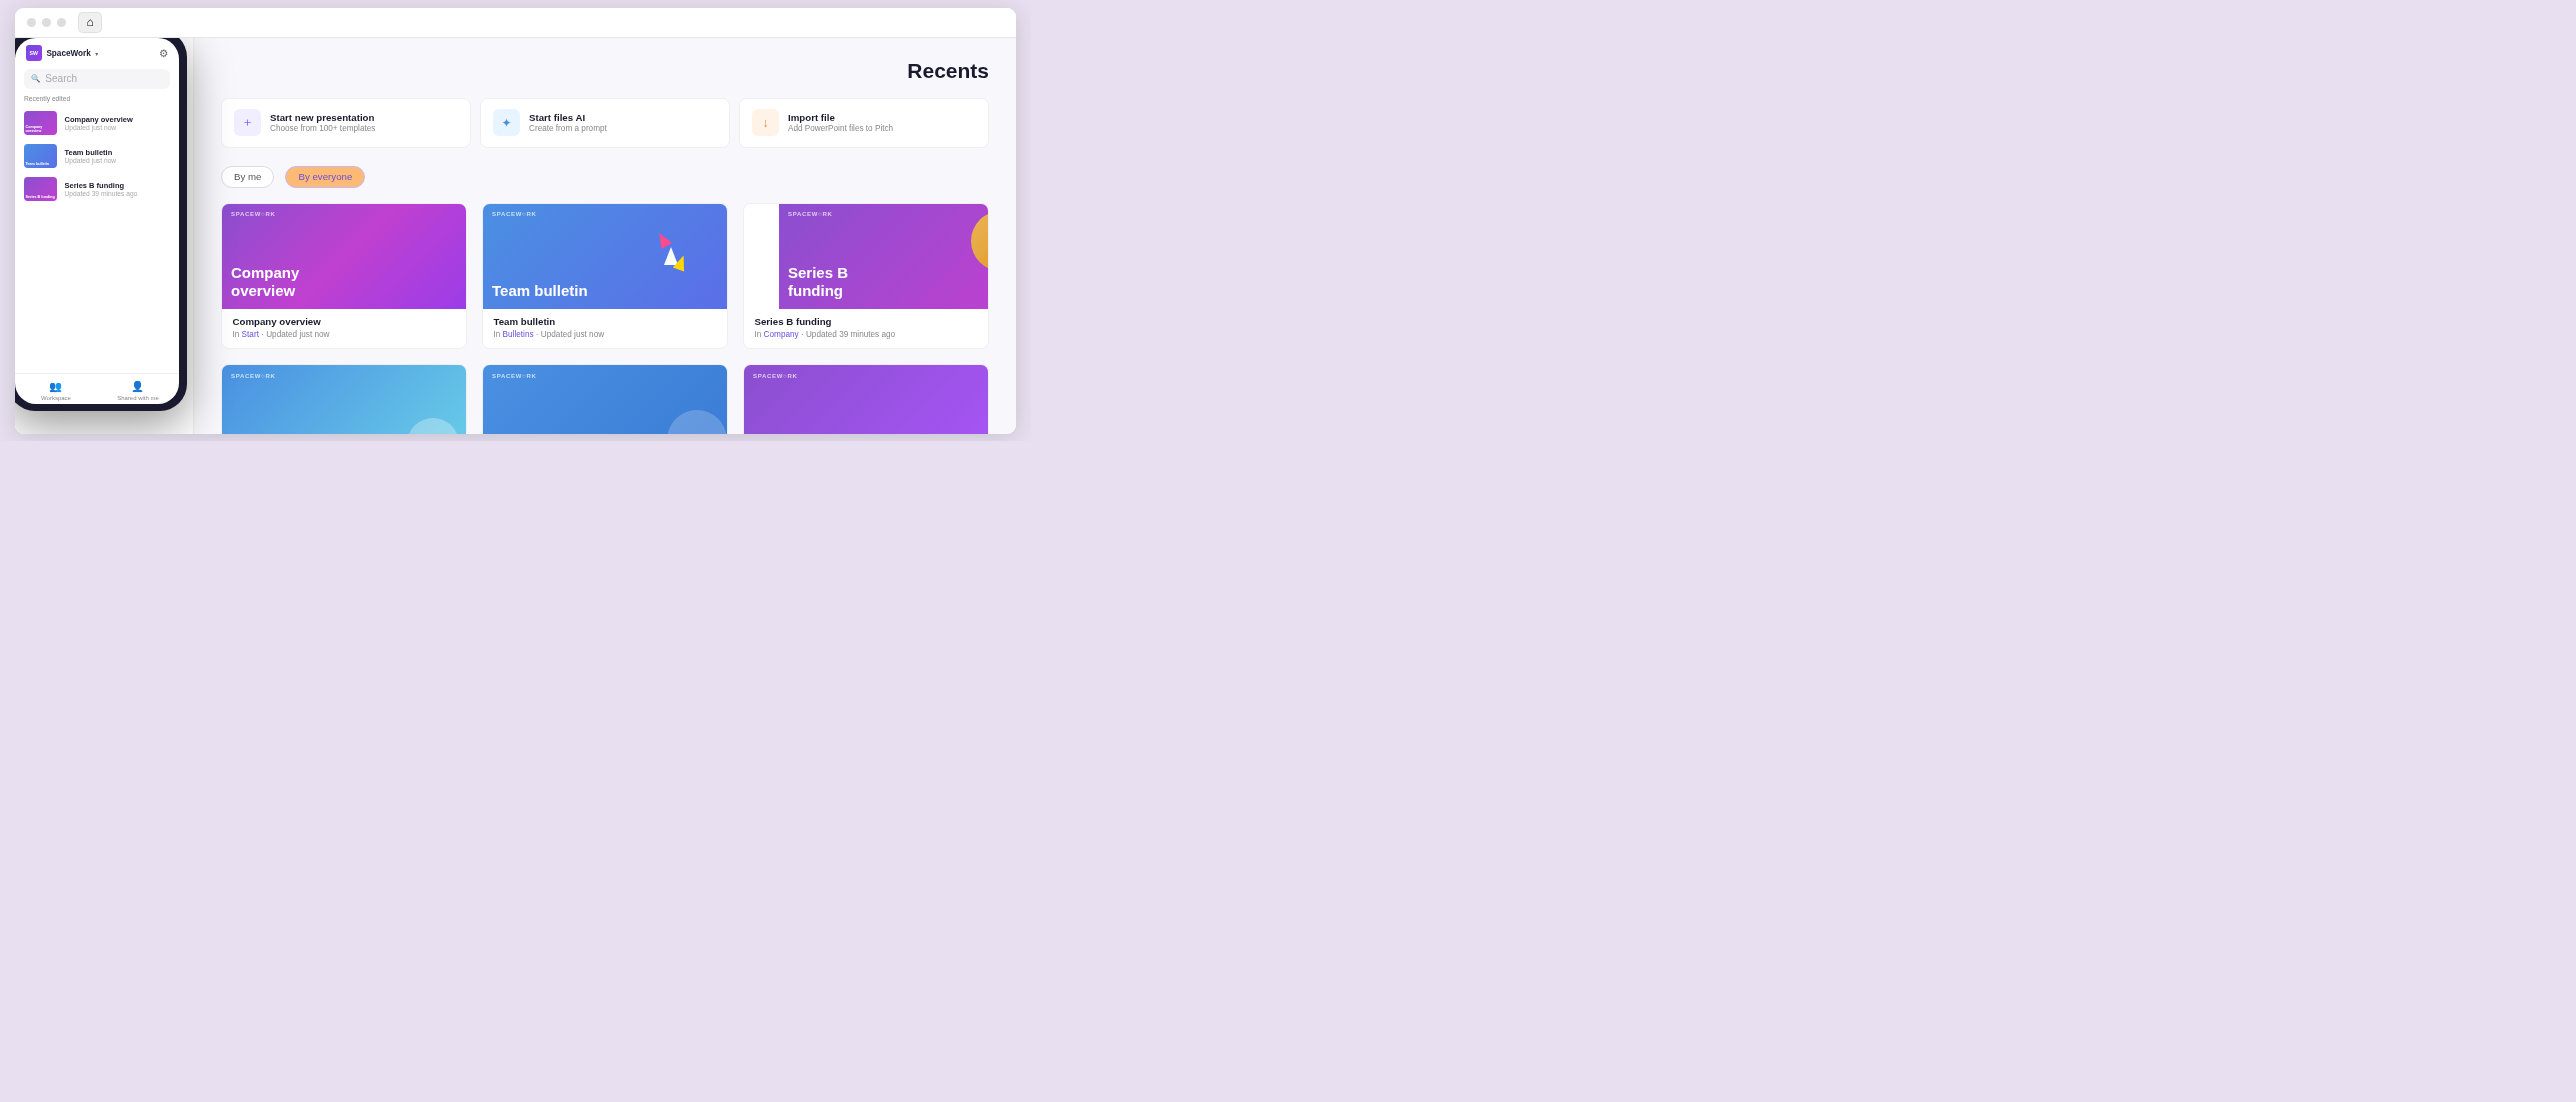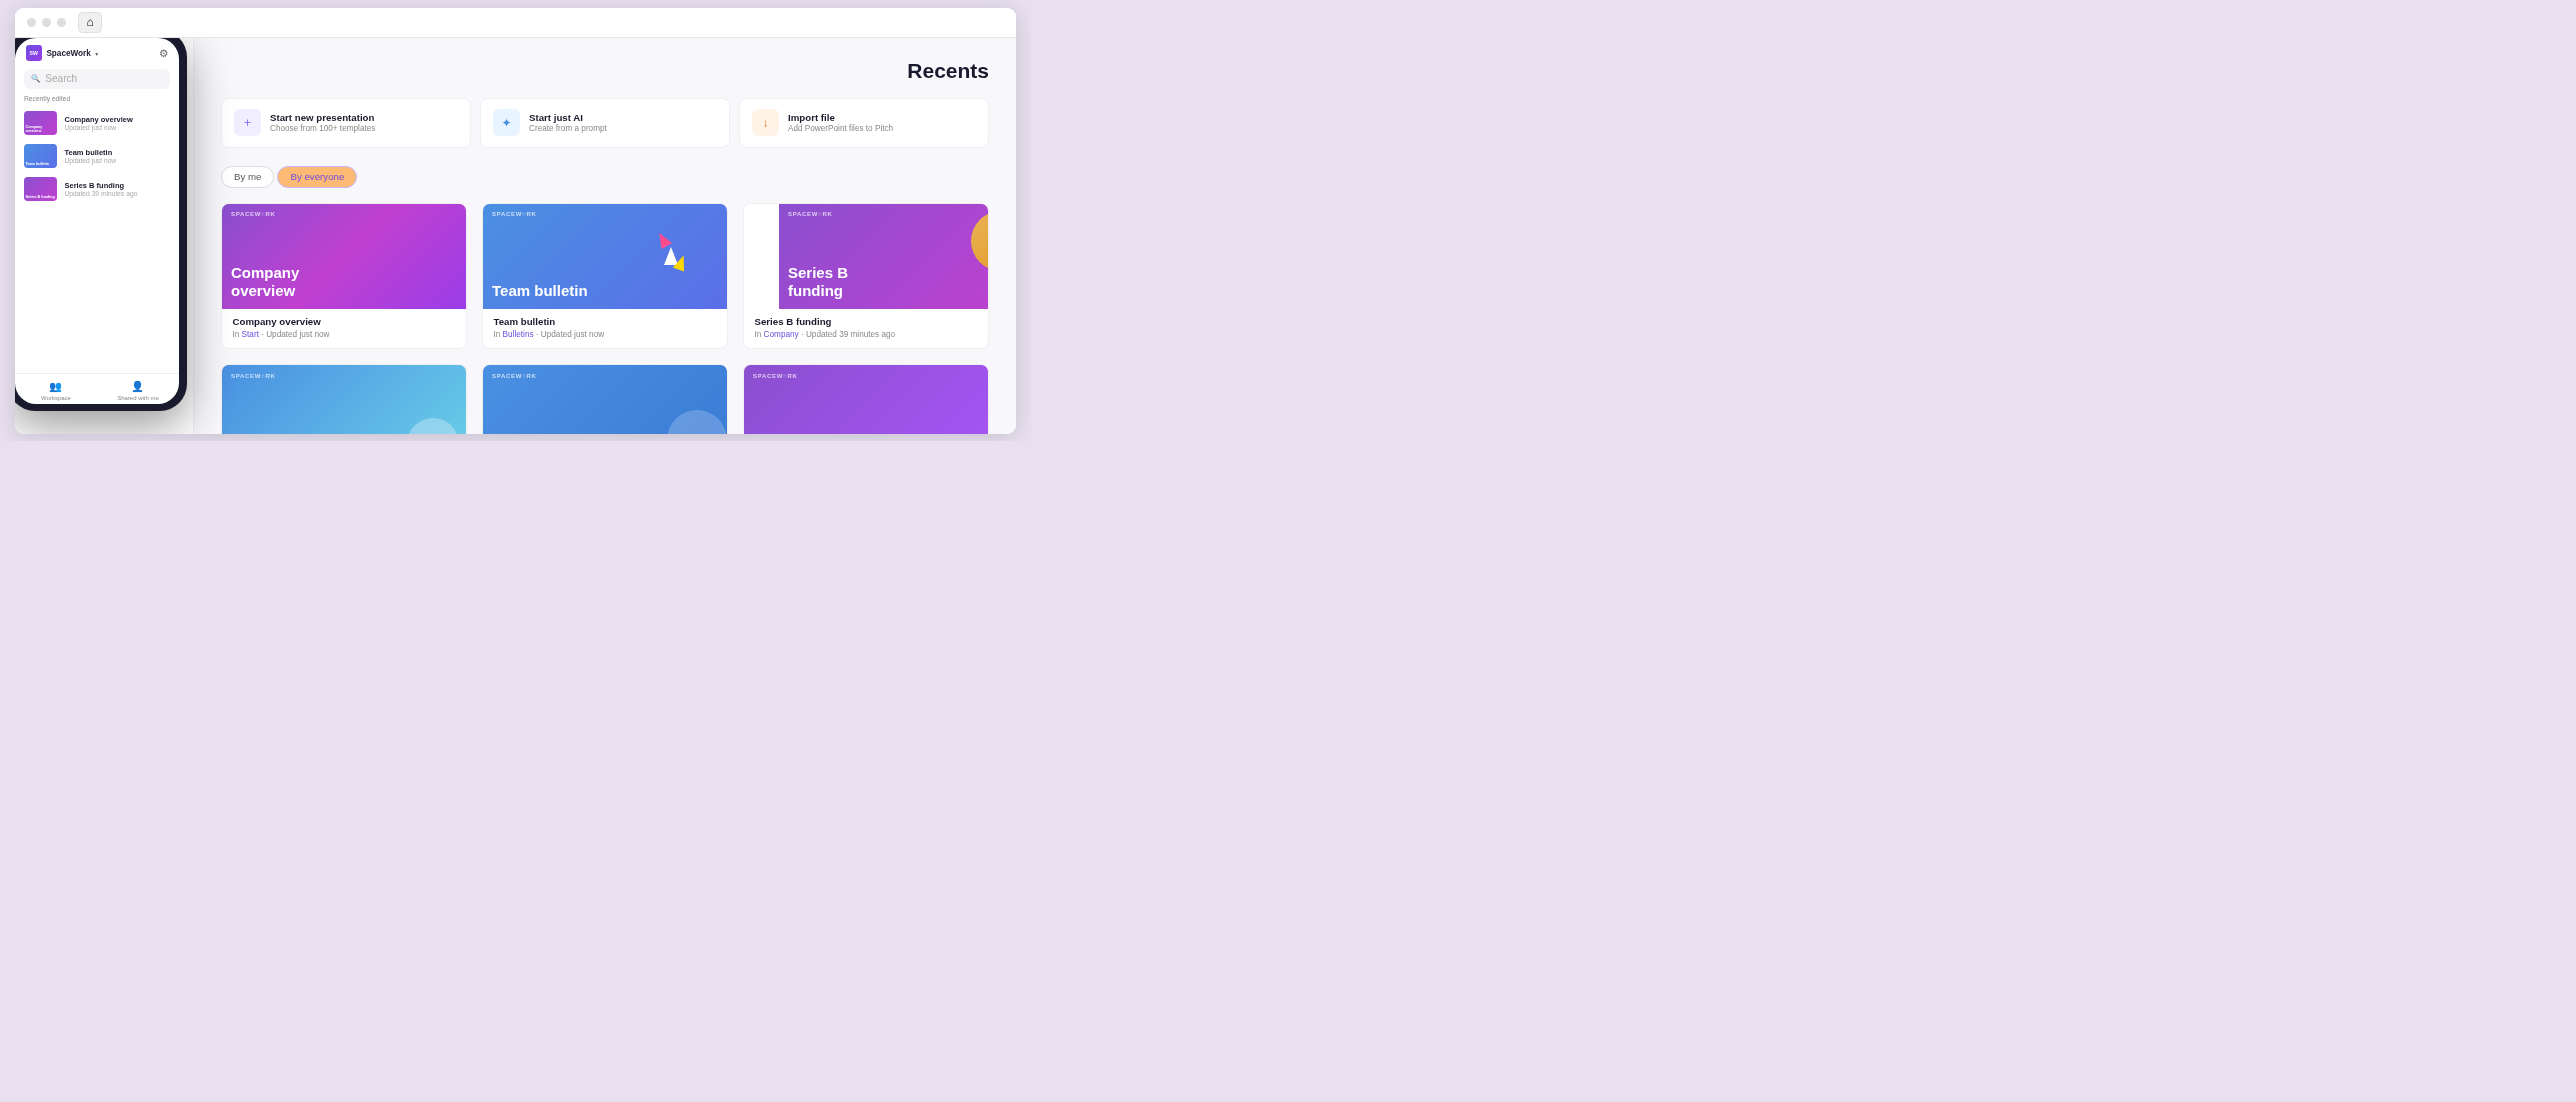--- a/index.html
+++ b/index.html
@@ -164,21 +164,21 @@
     .icon-blue { background: #e8f4ff; color: #4a90e2; }
     .icon-orange { background: #fff3e8; color: #e8832a; }
 
     .action-card-text {}
     .action-card-title { font-size: 9.7px; font-weight: 600; color: #1a1a2e; margin-bottom: 1.5px; }
     .action-card-sub { font-size: 8.2px; color: #888; }
 
     
     .filter-tabs {
       display: flex;
-      gap: 3px;
+      gap: 11px;
       margin-bottom: 15px;
     }
 
     .filter-tab {
       padding: 4.5px 12px;
       border-radius: 15px;
       font-size: 9.7px;
       cursor: pointer;
       border: 0.7px solid #ddd;
       background: white;
@@ -500,21 +500,21 @@
         <div class="action-card">
           <div class="action-card-icon icon-purple">＋</div>
           <div class="action-card-text">
             <div class="action-card-title">Start new presentation</div>
             <div class="action-card-sub">Choose from 100+ templates</div>
           </div>
         </div>
         <div class="action-card">
           <div class="action-card-icon icon-blue">✦</div>
           <div class="action-card-text">
-            <div class="action-card-title">Start just AI</div>
+            <div class="action-card-title">Start files AI</div>
             <div class="action-card-sub">Create from a prompt</div>
           </div>
         </div>
         <div class="action-card">
           <div class="action-card-icon icon-orange">↓</div>
           <div class="action-card-text">
             <div class="action-card-title">Import file</div>
             <div class="action-card-sub">Add PowerPoint files to Pitch</div>
           </div>
         </div>

